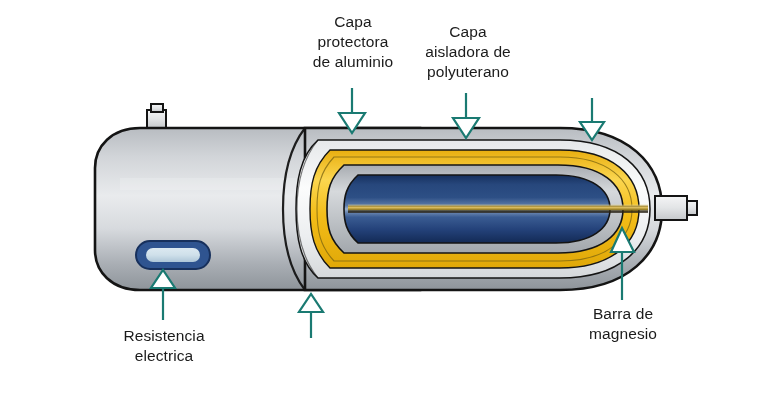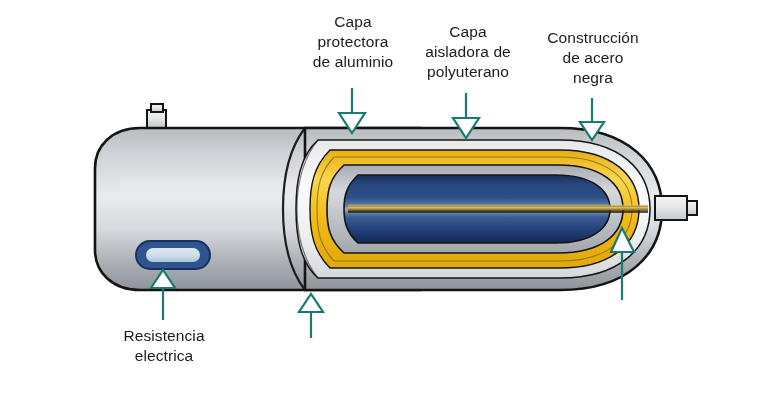--- a/index.html
+++ b/index.html
@@ -224,22 +224,21 @@
   </svg>
 
   <div class="callout-label" style="left:298px;top:12px;width:110px;">Capa
 protectora
 de aluminio</div>
 
   <div class="callout-label" style="left:412px;top:22px;width:112px;">Capa
 aisladora de
 polyuterano</div>
 
-  <div class="callout-label" style="left:534px;top:28px;width:118px;">Construcción
-de acero
-negra</div>
 
   <div class="callout-label" style="left:108px;top:326px;width:112px;">Resistencia
 electrica</div>
 
 
+  <div class="callout-label" style="left:573px;top:304px;width:100px;">Barra de
+magnesio</div>
 
 </div>
 
 </body></html>

